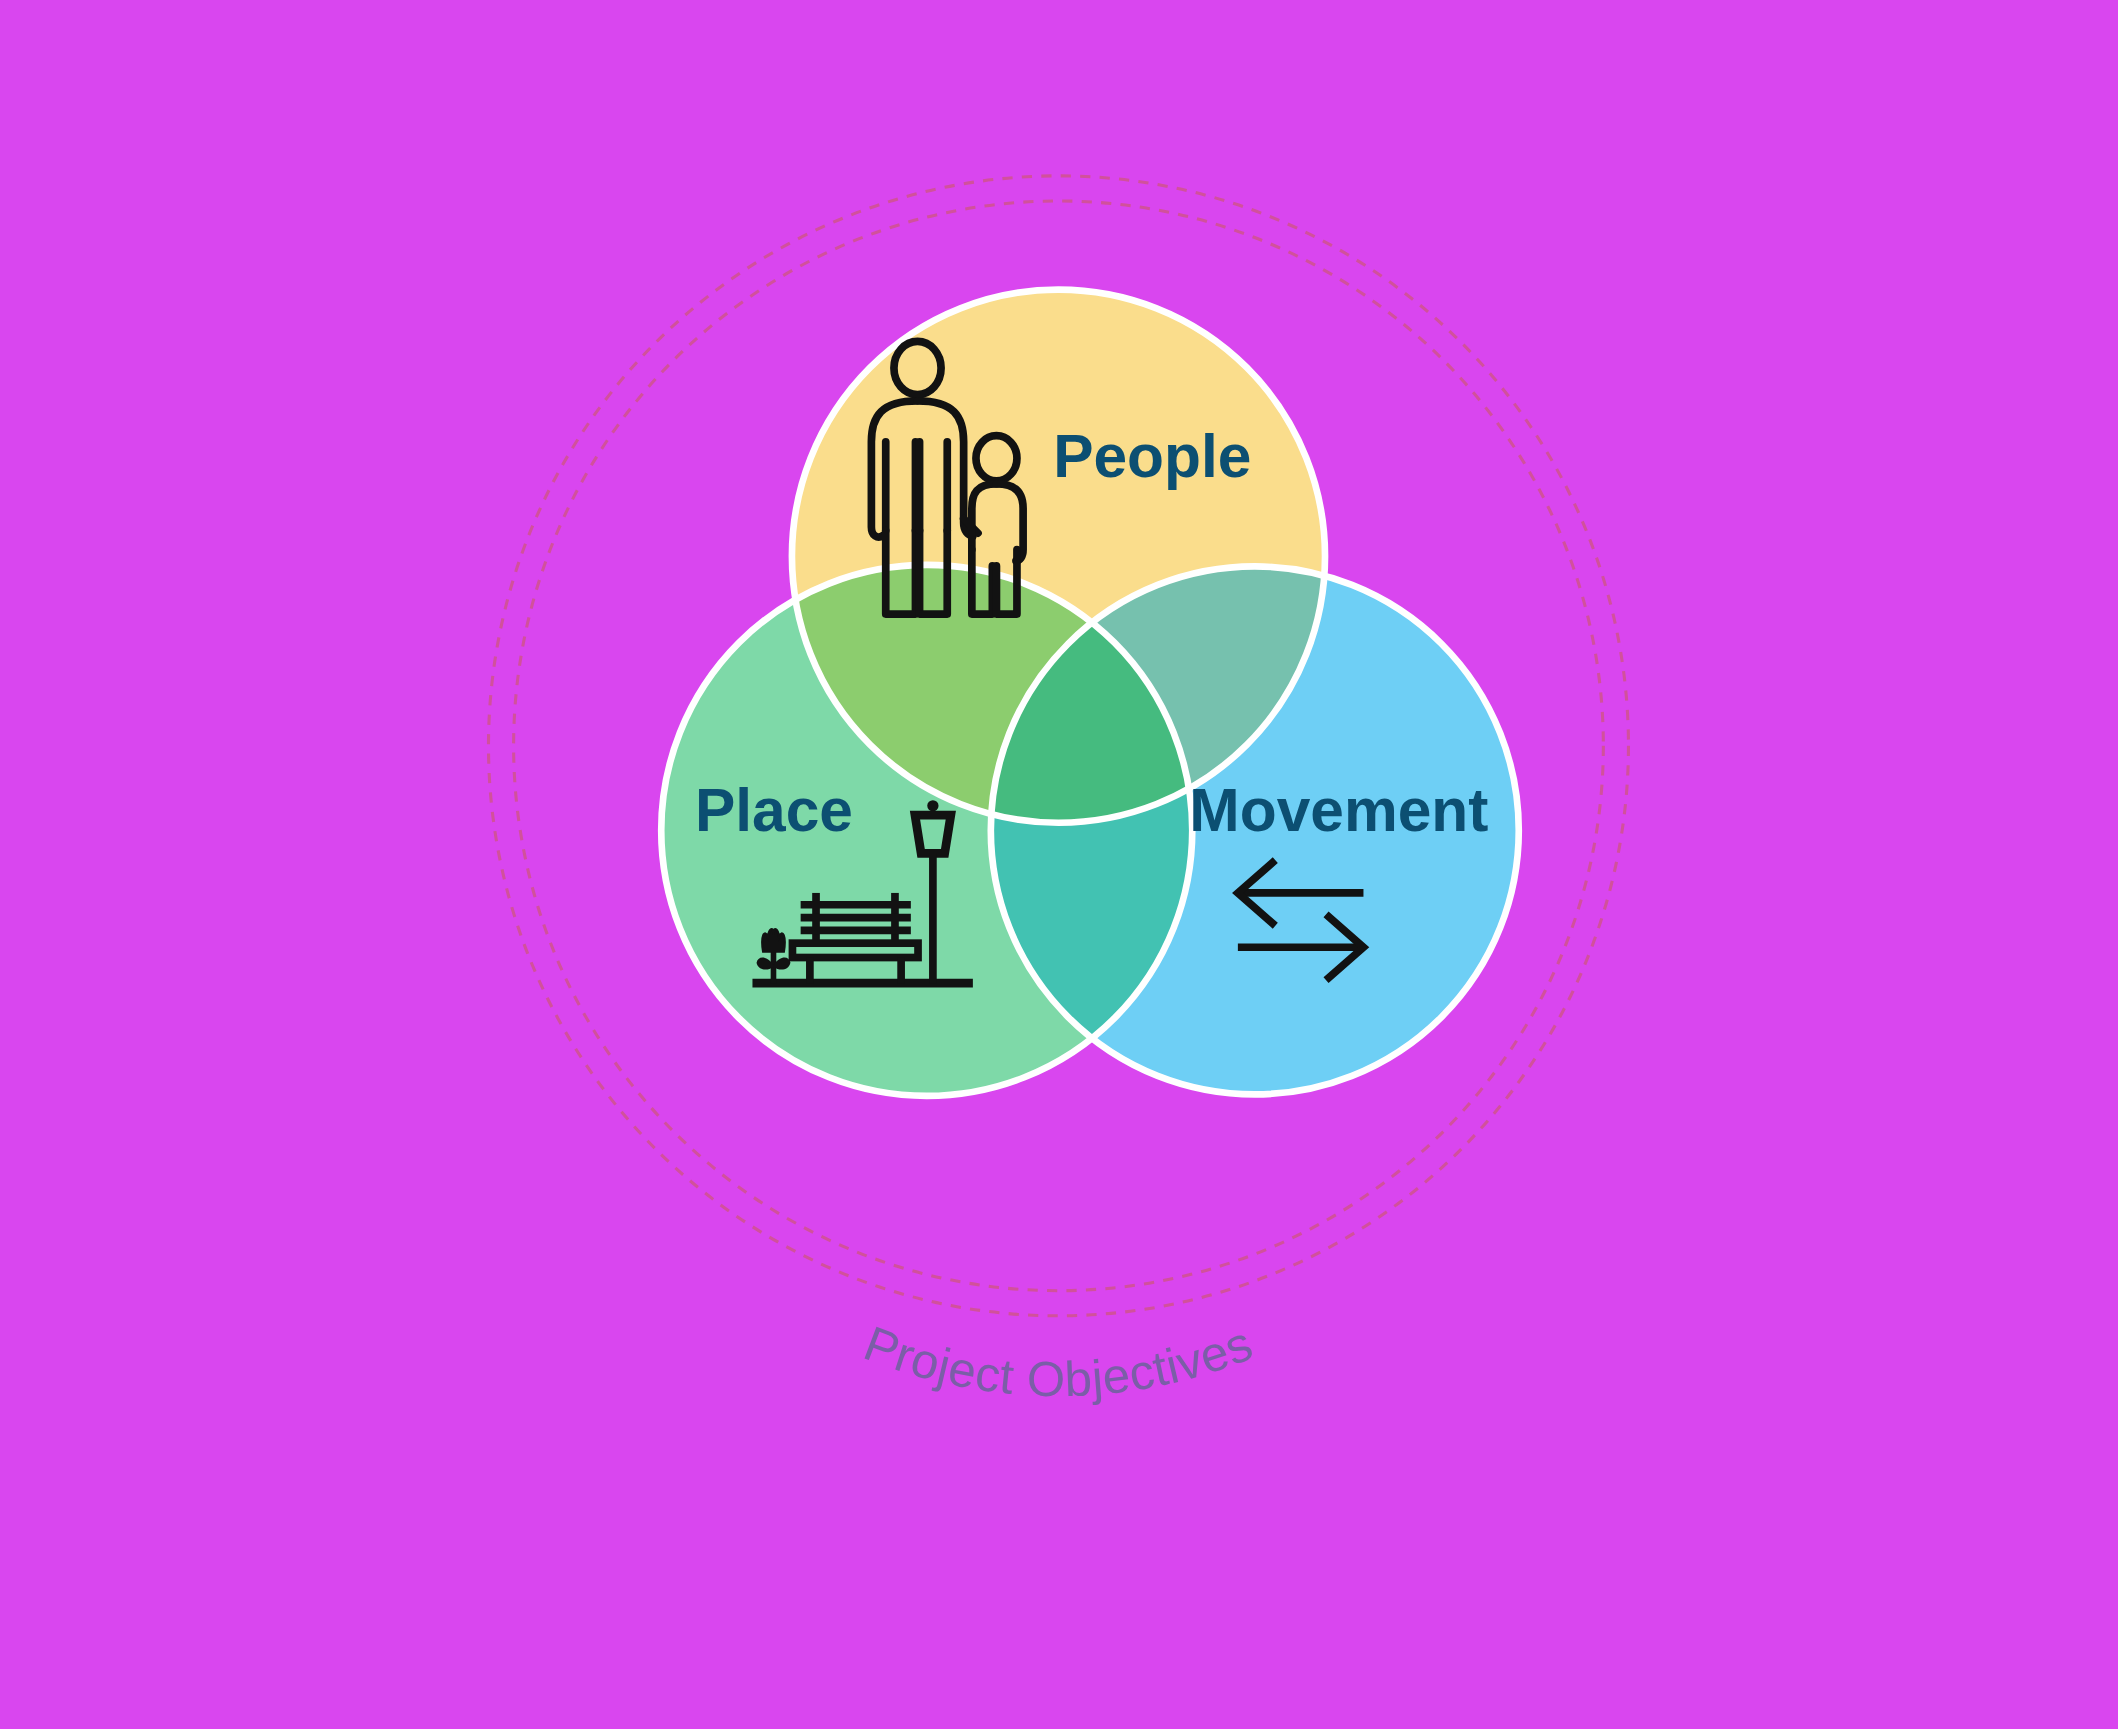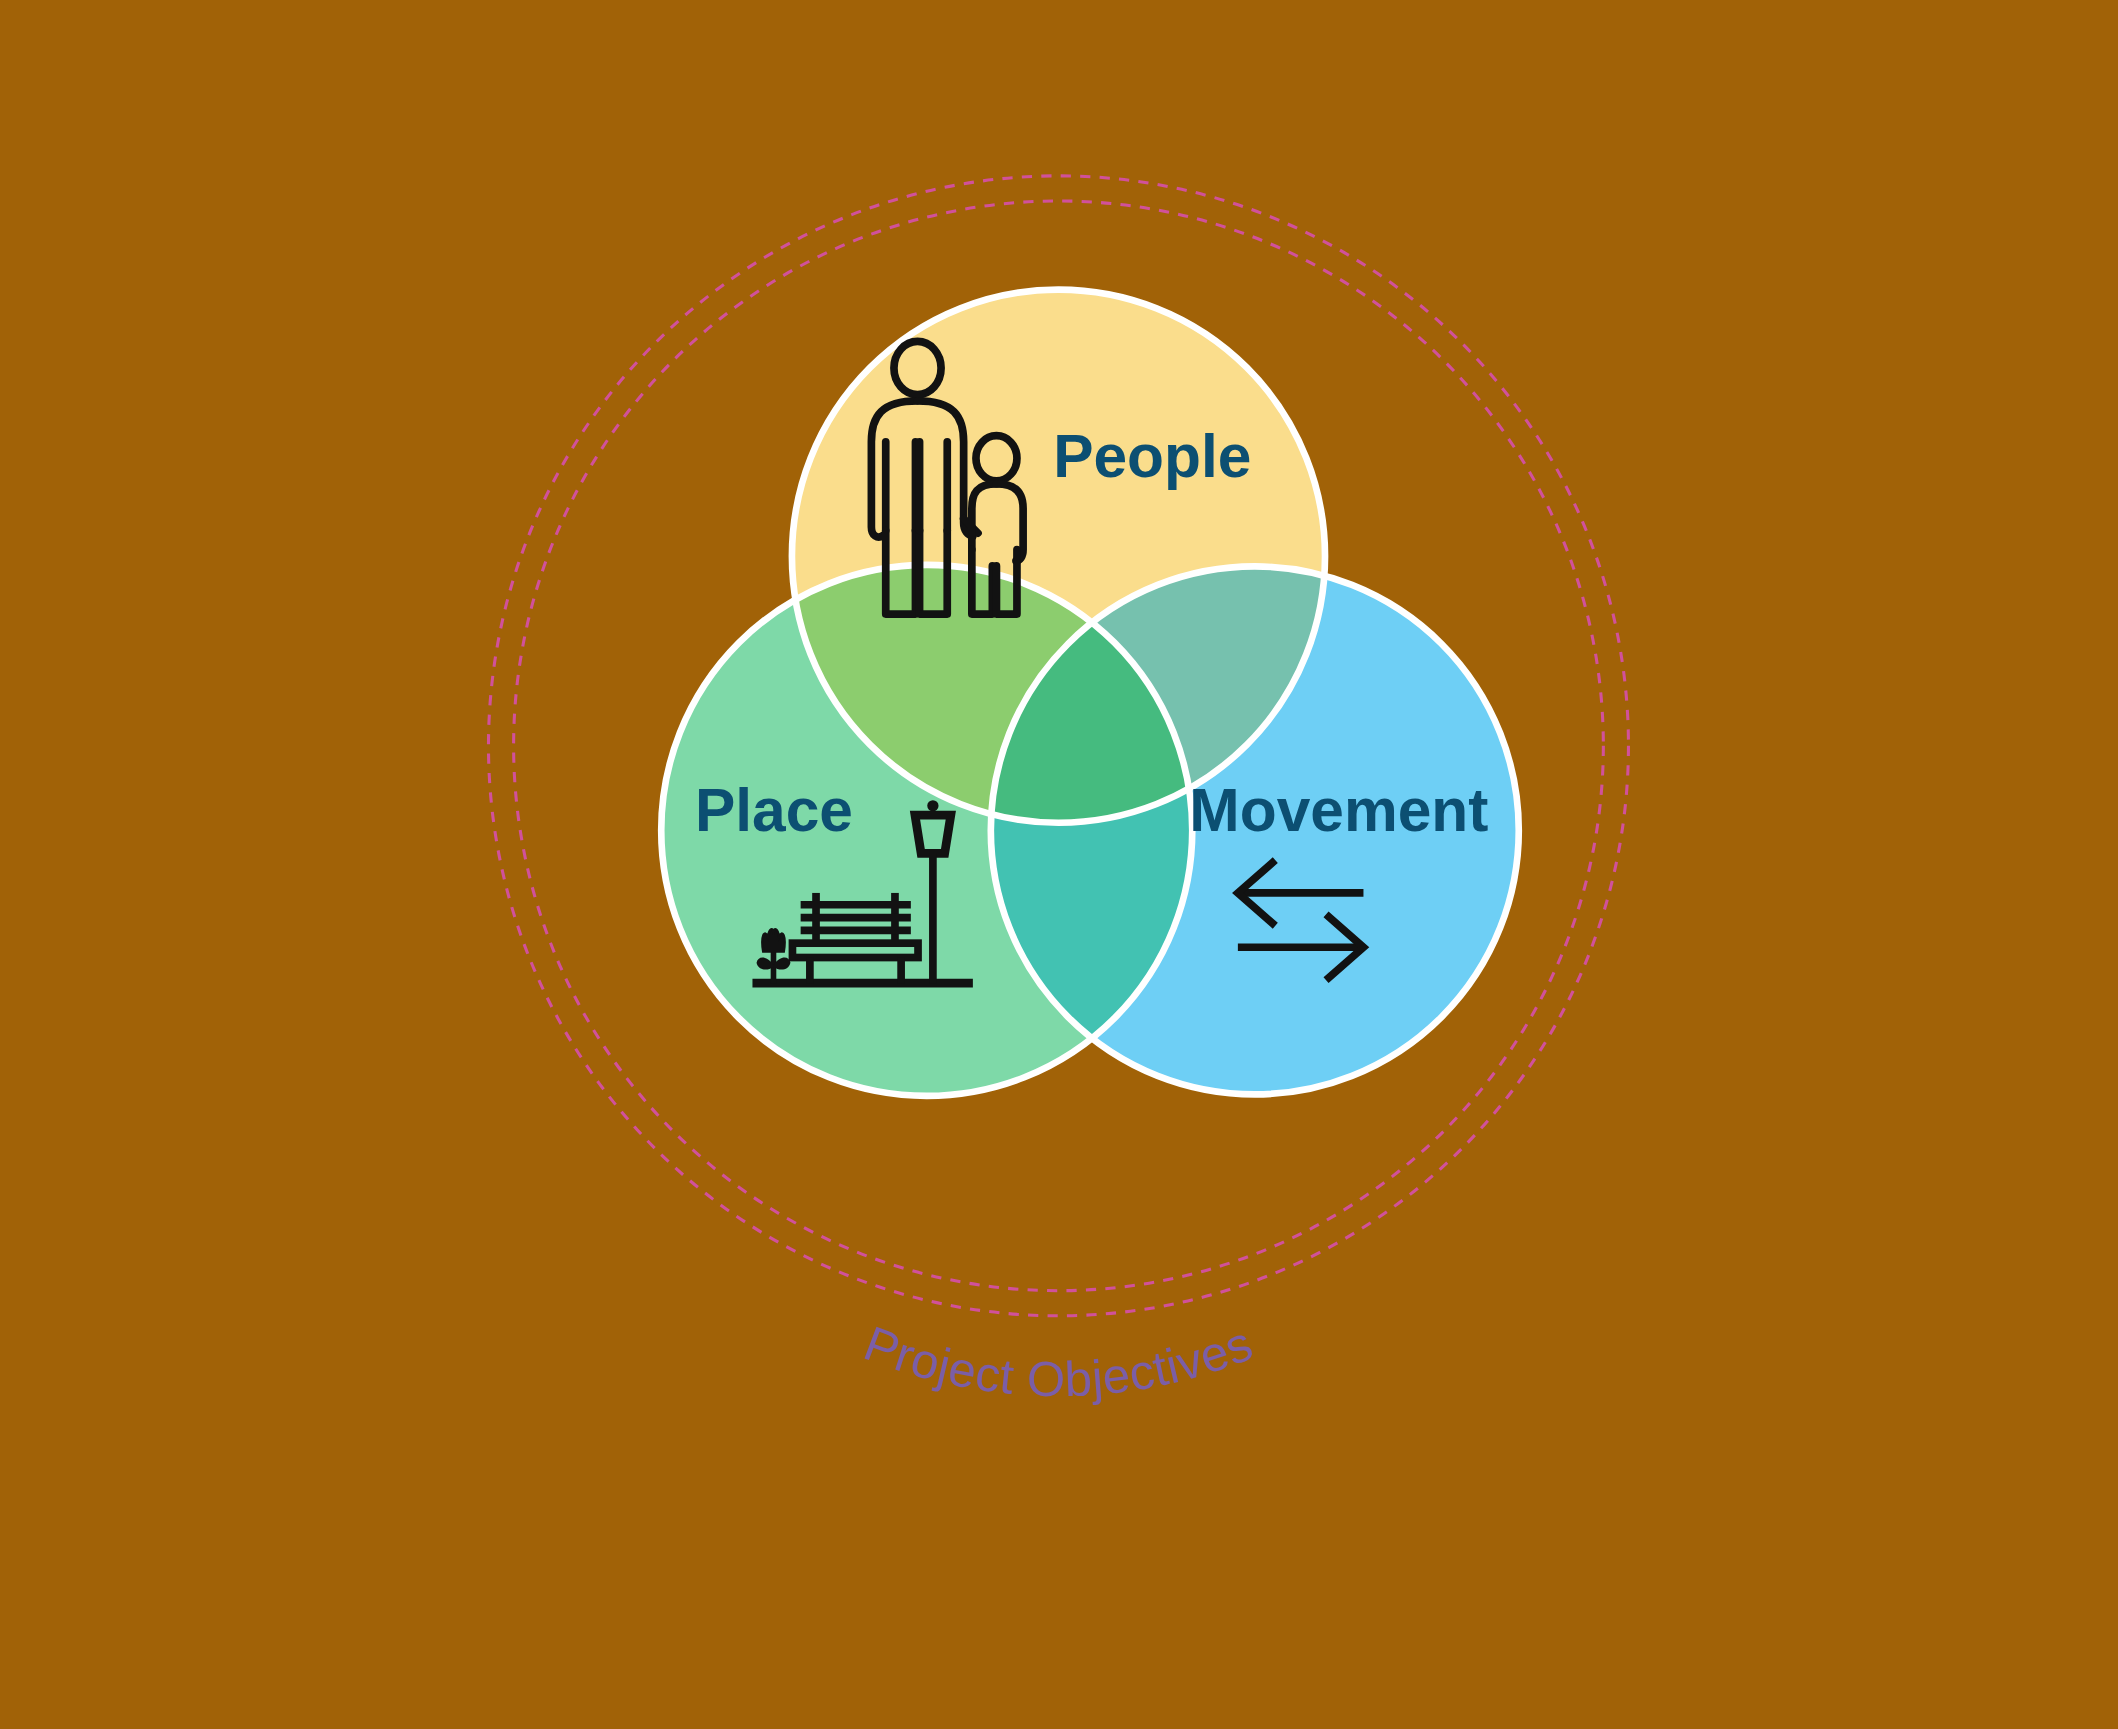--- a/index.html
+++ b/index.html
@@ -36,21 +36,21 @@
     font-weight: bold;
   }
   .objectives-label {
     font-family: "Liberation Sans", sans-serif;
     font-weight: normal;
   }
 </style>
 </head>
 <body style="background: rgb(255, 255, 255);">
 
-<div id="diagram-root" style="background: #a16207;">
+<div id="diagram-root" style="background: #d946ef;">
 
   <svg id="venn-svg" viewBox="0 0 4134 3375" xmlns="http://www.w3.org/2000/svg">
 
     <defs>
 
       <clipPath id="clip-people">
         <circle id="cp-people" cx="2065" cy="1085" r="520"></circle>
       </clipPath>
       <clipPath id="clip-place">
         <circle id="cp-place" cx="1808" cy="1620" r="518"></circle>

